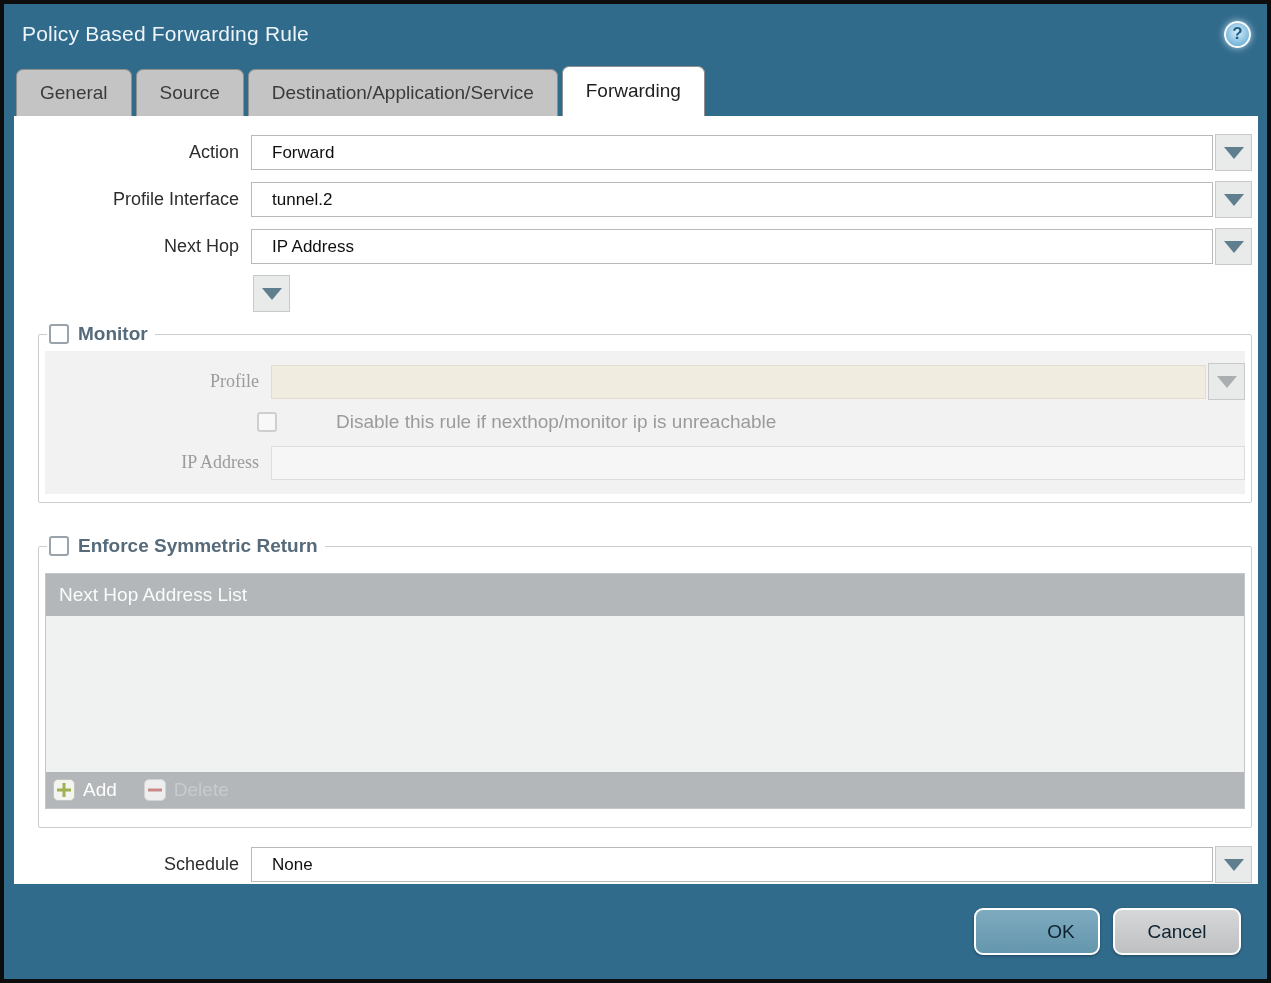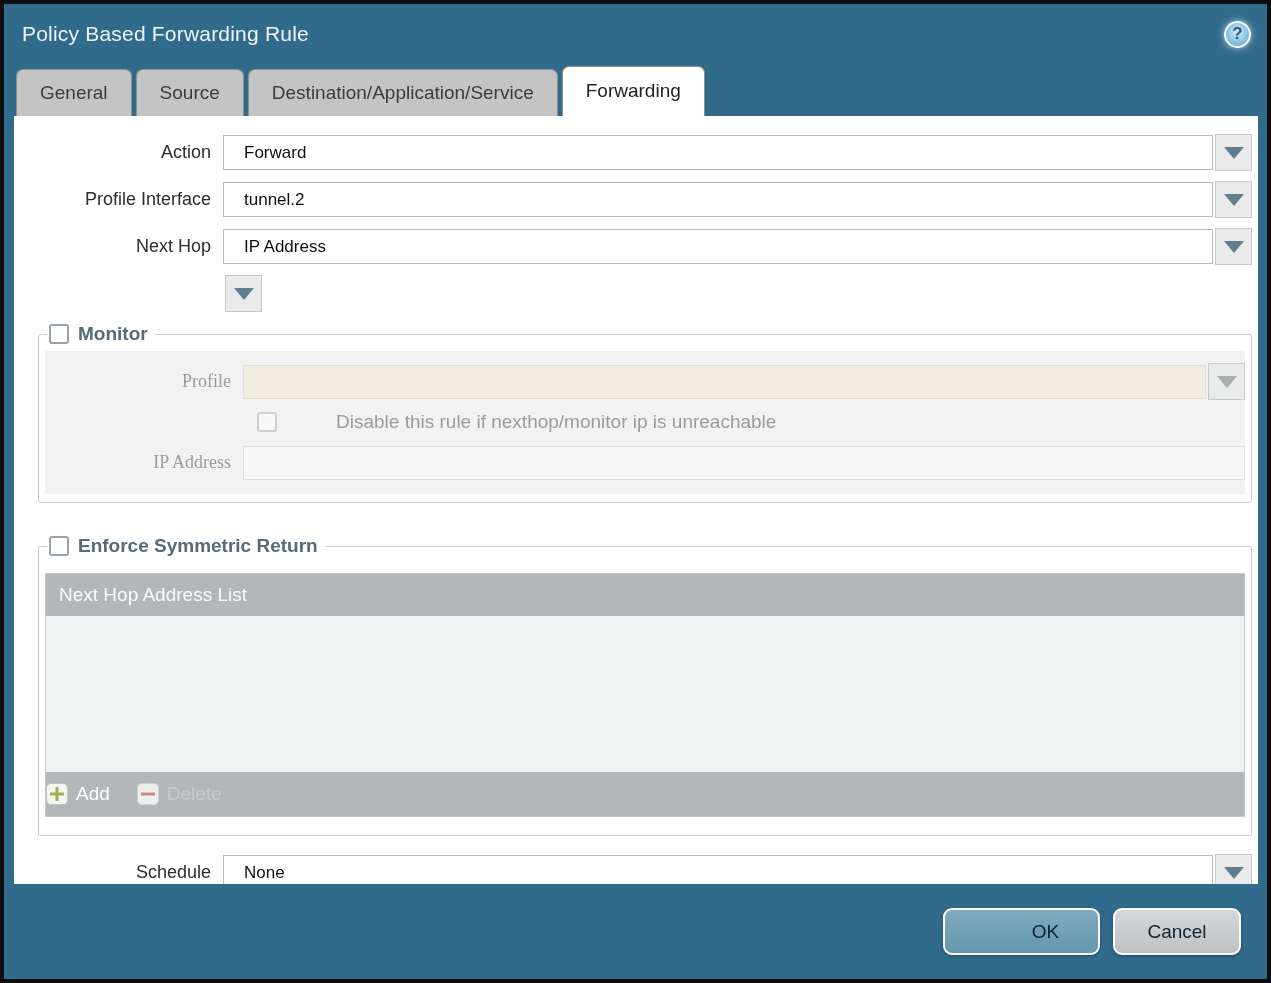--- a/index.html
+++ b/index.html
@@ -27,21 +27,21 @@
          font-size:19px; color:#3b3b3b; white-space:nowrap; cursor:pointer; }
   .tab.active { height:50px; line-height:48px; background:#ffffff; color:#1f1f1f;
                 border-color:#8f8f8f; position:relative; z-index:2; }
 
   
   .content-wrap { flex:none; padding:0 9px 0 10px; }
   .content { background:#ffffff; height:768px; padding-top:19px; overflow:hidden; }
 
   .form-row { display:flex; align-items:center; margin:0 6px 12px 0; height:35px; }
   .form-label { width:209px; flex:none; text-align:right; padding-right:12px;
-                font-size:18px; color:#2d2d2d; }
+                font-size:18px; color:#2d2d2d;margin-left:28px; }
   .textfield { flex:1; height:35px; border:1px solid #b9b9b9; background:#fff;
                font-size:17px; color:#0f0f0f; display:flex; align-items:center;
                padding:0 20px; overflow:hidden; white-space:nowrap; }
   .dd-btn { width:37px; height:37px; flex:none; margin-left:2px; background:#e9eaea;
             border:1px solid #c9c9c9; display:flex; align-items:center;
             justify-content:center; cursor:pointer; }
   .dd-arrow { width:0; height:0; border-left:10px solid transparent;
               border-right:10px solid transparent; border-top:12px solid #5f7e8e; }
   .dd-btn.disabled .dd-arrow { border-top-color:#abaeb1; }
 
@@ -61,39 +61,39 @@
   .profile-field { flex:1; height:34px; background:#f1ece0; border:1px solid #e3ddcd; }
   .check-row { display:flex; align-items:center; gap:14px; margin:11px 0 12px 212px; }
   .check-label { font-size:19px; color:#9b9b9b;margin-left:45px; }
   .disabled-field { flex:1; height:34px; background:#f6f6f6; border:1px solid #dedede; }
 
   
   .nh-table { margin:10px 0 10px 0; border:1px solid #c4c7c9; }
   .nh-header { height:42px; background:#b3b7b9; color:#fafbfb; font-size:19px;
                display:flex; align-items:center; padding-left:13px; }
   .nh-body { height:156px; background:#f0f1f1; }
-  .nh-footer { height:44px; background:#b3b7b9; display:flex; align-items:center;
-               padding-left:0; gap:27px; }
+  .nh-footer { height:36px; background:#b3b7b9; display:flex; align-items:center;
+               padding-left:7px; gap:27px; }
   .tbl-btn { display:flex; align-items:center; gap:8px; cursor:pointer; font-size:19px; }
   .tbl-btn .ic { width:22px; height:22px; border-radius:5px; background:#f4f5f1;
                  border:1px solid #c2c5bc; display:flex; align-items:center;
                  justify-content:center; }
   .add-btn { color:#ffffff; }
   .delete-btn { color:#c6cbcd; cursor:default; }
   .delete-btn .ic { background:#eeeeee; border-color:#d3d3d3; }
 
   .schedule-row { margin-top:19px; }
 
   
   .footer { flex:1; display:flex; align-items:center; justify-content:flex-end;
             gap:13px; padding-right:26px; }
   .btn { height:47px; border-radius:9px; border:2px solid #ffffff; font-size:19px;
          color:#0e2230; display:flex; align-items:center; justify-content:center;
          cursor:pointer; box-shadow:0 1px 3px rgba(0,0,0,.35); }
-  .btn-ok { width:157px; background:linear-gradient(#7fabc0, #6496ad);padding-left:48px; }
+  .btn-ok { width:126px; background:linear-gradient(#7fabc0, #6496ad);padding-left:48px; }
   .btn-cancel { width:128px; background:linear-gradient(#d6d7d9, #bec0c2); }
 </style>
 </head>
 <body>
 
 <div class="dialog">
 
   <div class="titlebar">
     <div class="title">Policy Based Forwarding Rule</div>
     <div class="help-icon">?</div>

